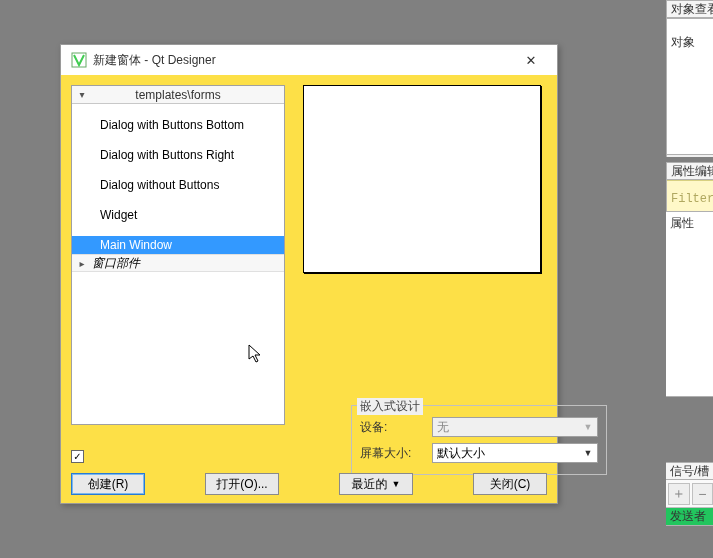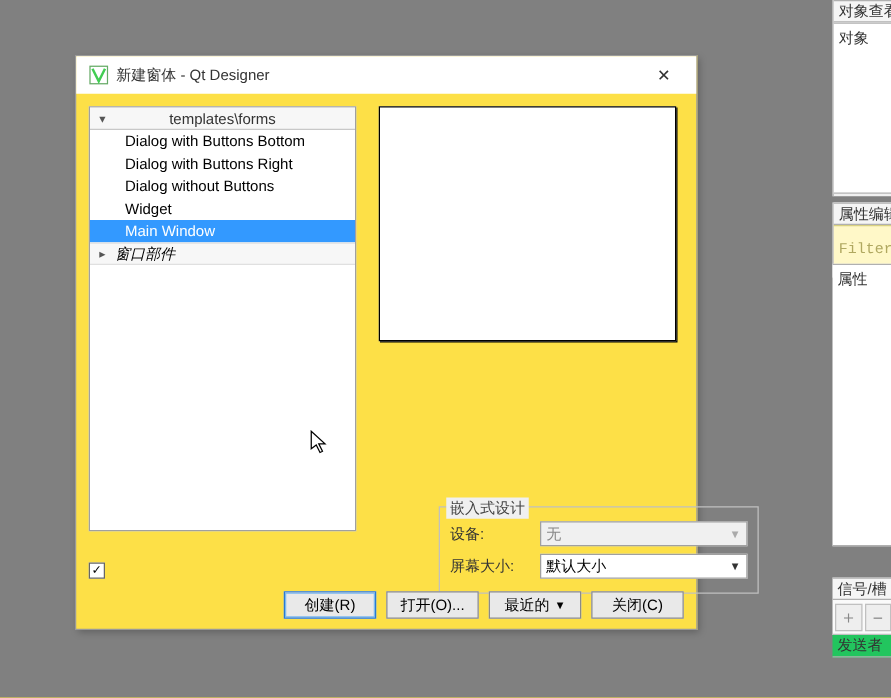--- a/index.html
+++ b/index.html
@@ -52,21 +52,21 @@
     display: flex; align-items: center;
     font-size: 12px; color: #333;
   }
   .tree-header .arrow {
     width: 20px; text-align: center; font-size: 10px; color: #555;
   }
   .tree-header .label { flex: 1; text-align: center; padding-right: 20px; }
   .tree-item {
     height: 18px; line-height: 18px;
     padding-left: 28px; font-size: 12px; color: #000;
-    white-space: nowrap; overflow: hidden;
+    white-space: nowrap; overflow: hidden; margin-top: 12px;
   }
   .tree-item.selected {
     background: #3399ff; color: #fff;
   }
   .tree-subheader {
     height: 18px;
     background: #f7f7f7;
     border-top: 1px solid #e0e0e0;
     border-bottom: 1px solid #e0e0e0;
     display: flex; align-items: center;
@@ -131,21 +131,21 @@
     display: flex; align-items: center; gap: 5px;
     margin-bottom: 10px;
   }
   .checkbox {
     width: 13px; height: 13px;
     border: 1px solid #666; background: #fff;
     display: flex; align-items: center; justify-content: center;
     font-size: 10px; color: #000; line-height: 1;
   }
   .btn-row {
-    display: flex; justify-content: flex-end; gap: 8px;
+    display: flex; justify-content: space-between; gap: 8px;
   }
   .btn {
     min-width: 74px; height: 22px;
     border: 1px solid #8a8a8a;
     background: #e9e9e9;
     font-size: 12px;
     display: flex; align-items: center; justify-content: center;
     padding: 0 8px;
     position: relative;
   }
@@ -165,21 +165,21 @@
     font-size: 12px; color: #333;
     display: flex; align-items: center;
     white-space: nowrap; overflow: hidden;
   }
   .panel-body {
     background: #ffffff;
     border: 1px solid #b0b0b0; border-left: none; border-right: none;
     height: 100%;
   }
   .obj-panel { top: 0; height: 157px; }
-  .obj-panel .panel-body { height: 137px; font-size: 12px; padding: 3px 4px; color: #333; }
+  .obj-panel .panel-body { height: 137px; font-size: 12px; padding: 15px 4px; color: #333; }
   .prop-panel { top: 162px; height: 60px; }
   .filter {
     height: 37px; background: #fff8c8;
     border: 1px solid #d8d080; border-left: none; border-right: none;
     padding-left: 4px; font-size: 12px; color: #b0a860;
     display: flex; align-items: center; overflow: hidden;
     font-family: "Courier New", monospace;
     text-align: right;
   }
   .sig-panel { position: absolute; right: 0; top: 462px; width: 47px; height: 95px; margin-left: 28px; }
@@ -188,21 +188,21 @@
     display: flex; align-items: center; gap: 2px; padding-left: 2px;
   }
   .tool-btn {
     width: 22px; height: 22px; border: 1px solid #c0c0c0; background: #eee;
     display: flex; align-items: center; justify-content: center;
     font-size: 14px; color: #888;
   }
   .sender-row { height: 18px; background: #22c55e; border-bottom: 1px solid #b0b0b0;
     padding-left: 4px; font-size: 12px; color: #333; display: flex; align-items: center; white-space: nowrap; }
   .prop-top { position: absolute; top: 211px; right: 0; width: 47px; }
-  .prop-top .panel-body { height: 226px; padding: 3px 4px; font-size: 12px; color: #333; background: #fff; border-bottom: 1px solid #b0b0b0;}
+  .prop-top .panel-body { height: 186px; padding: 3px 4px; font-size: 12px; color: #333; background: #fff; border-bottom: 1px solid #b0b0b0;}
 </style>
 </head>
 <body>
 
 <div class="dialog">
   <div class="titlebar">
     <span class="icon">
       <svg width="16" height="16" viewBox="0 0 16 16">
         <rect x="1" y="1" width="14" height="14" fill="#fff" stroke="#6a6" stroke-width="1"></rect>
         <path d="M3 3 L8 13 L13 3" stroke="#41cd52" stroke-width="2" fill="none"></path>

